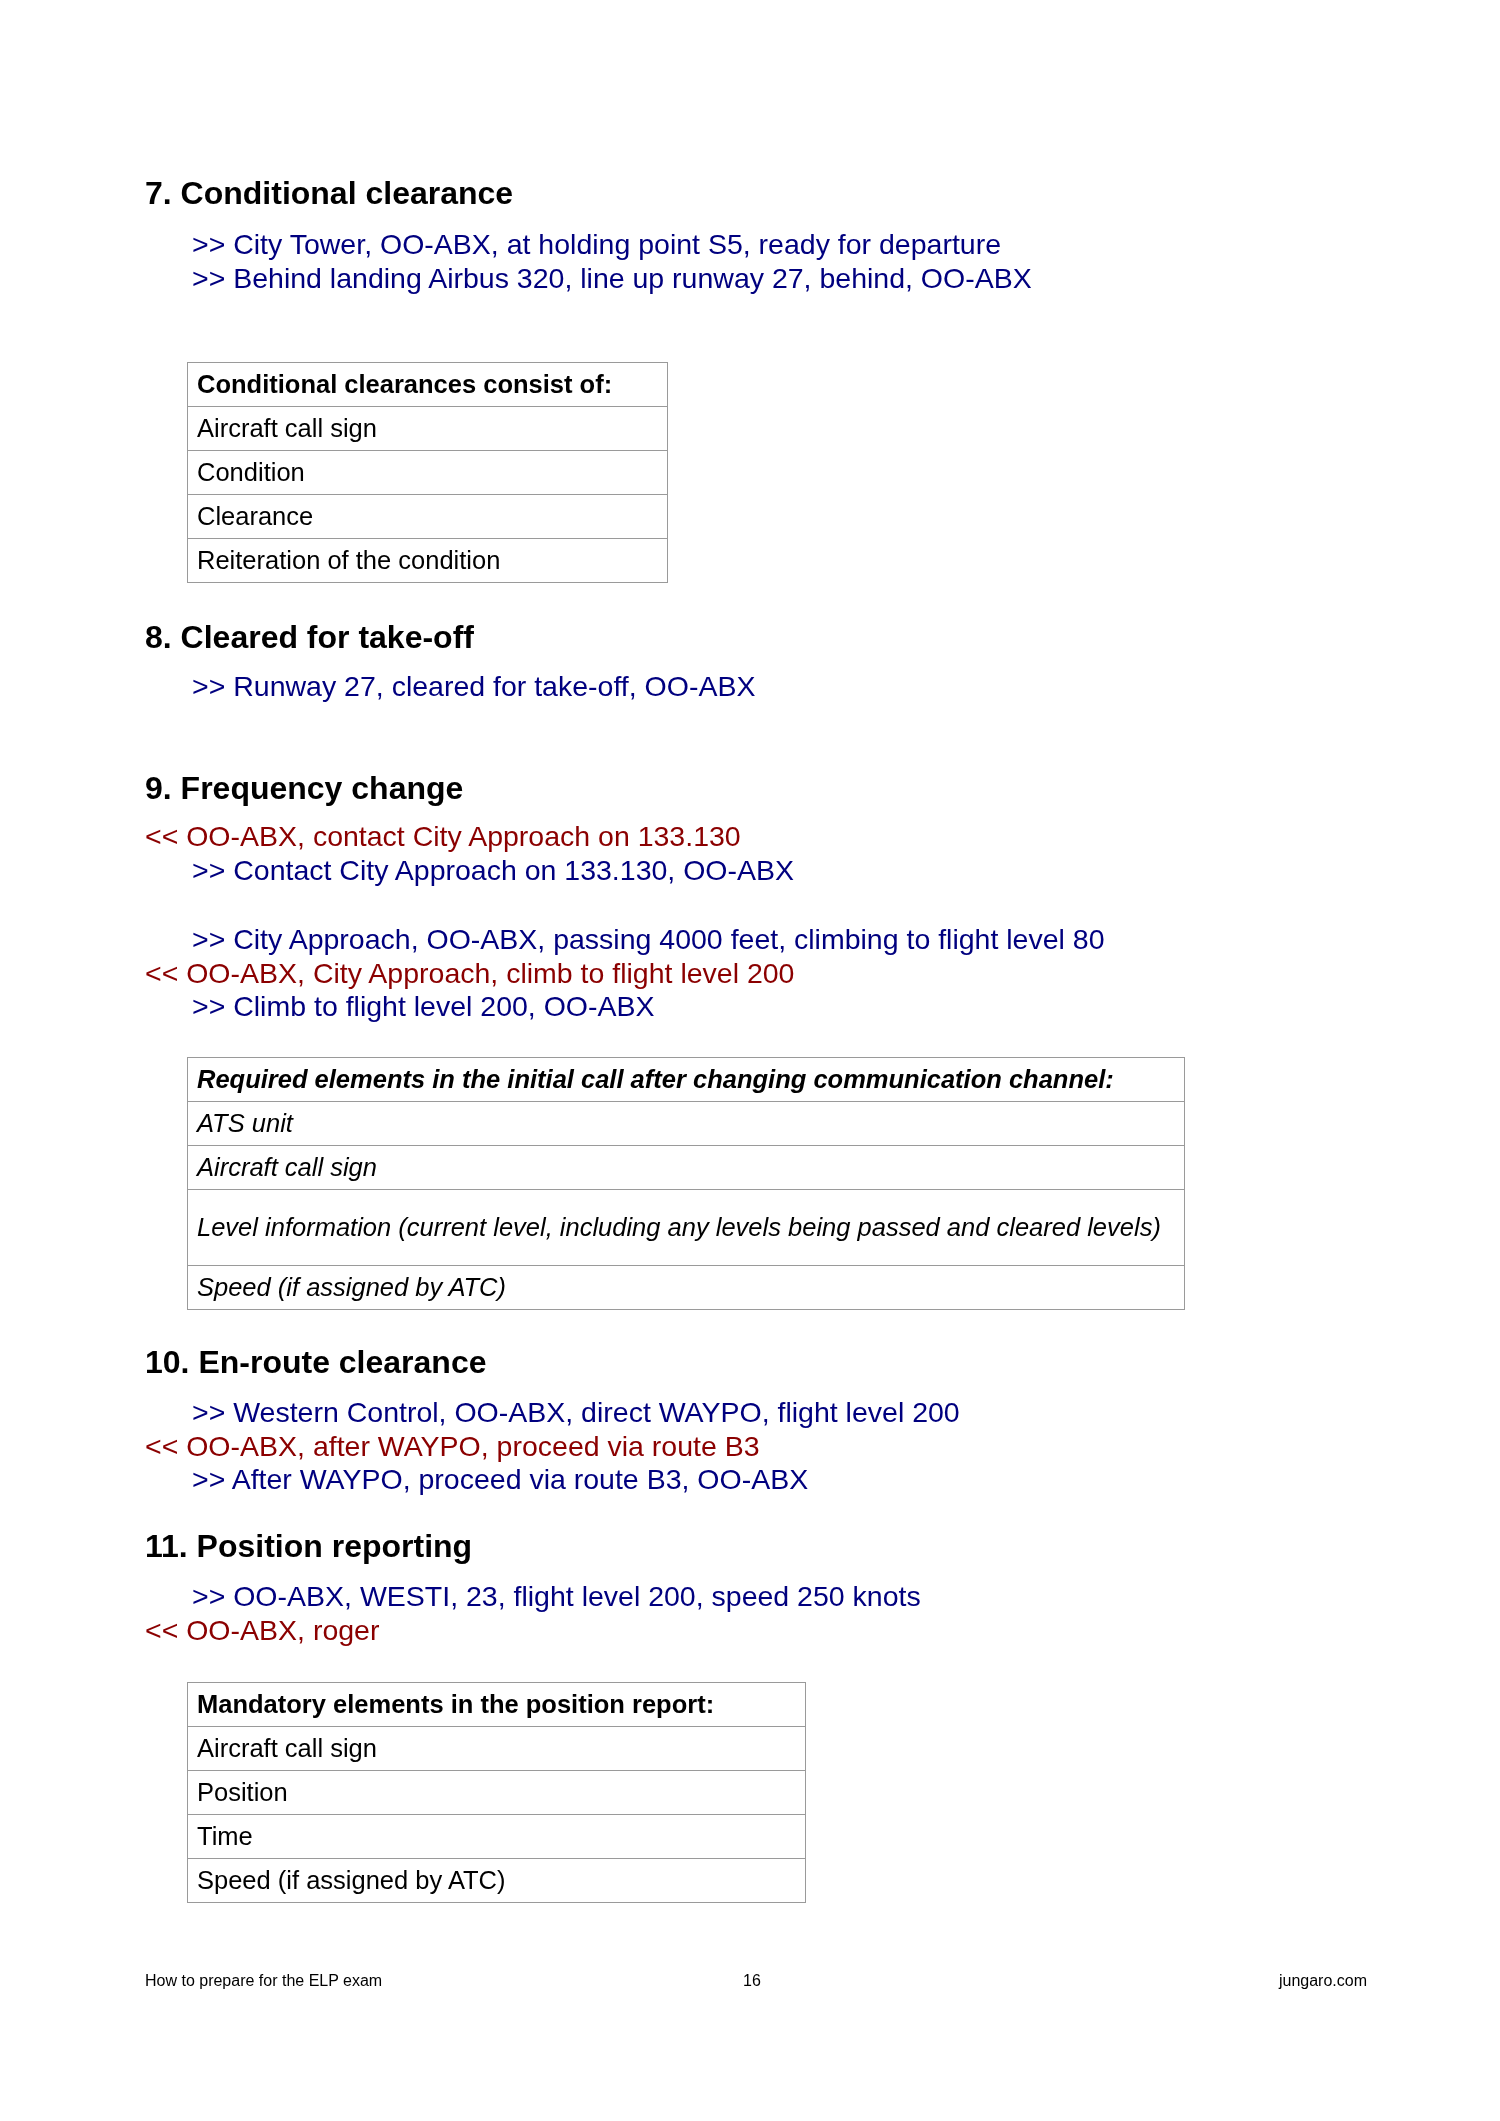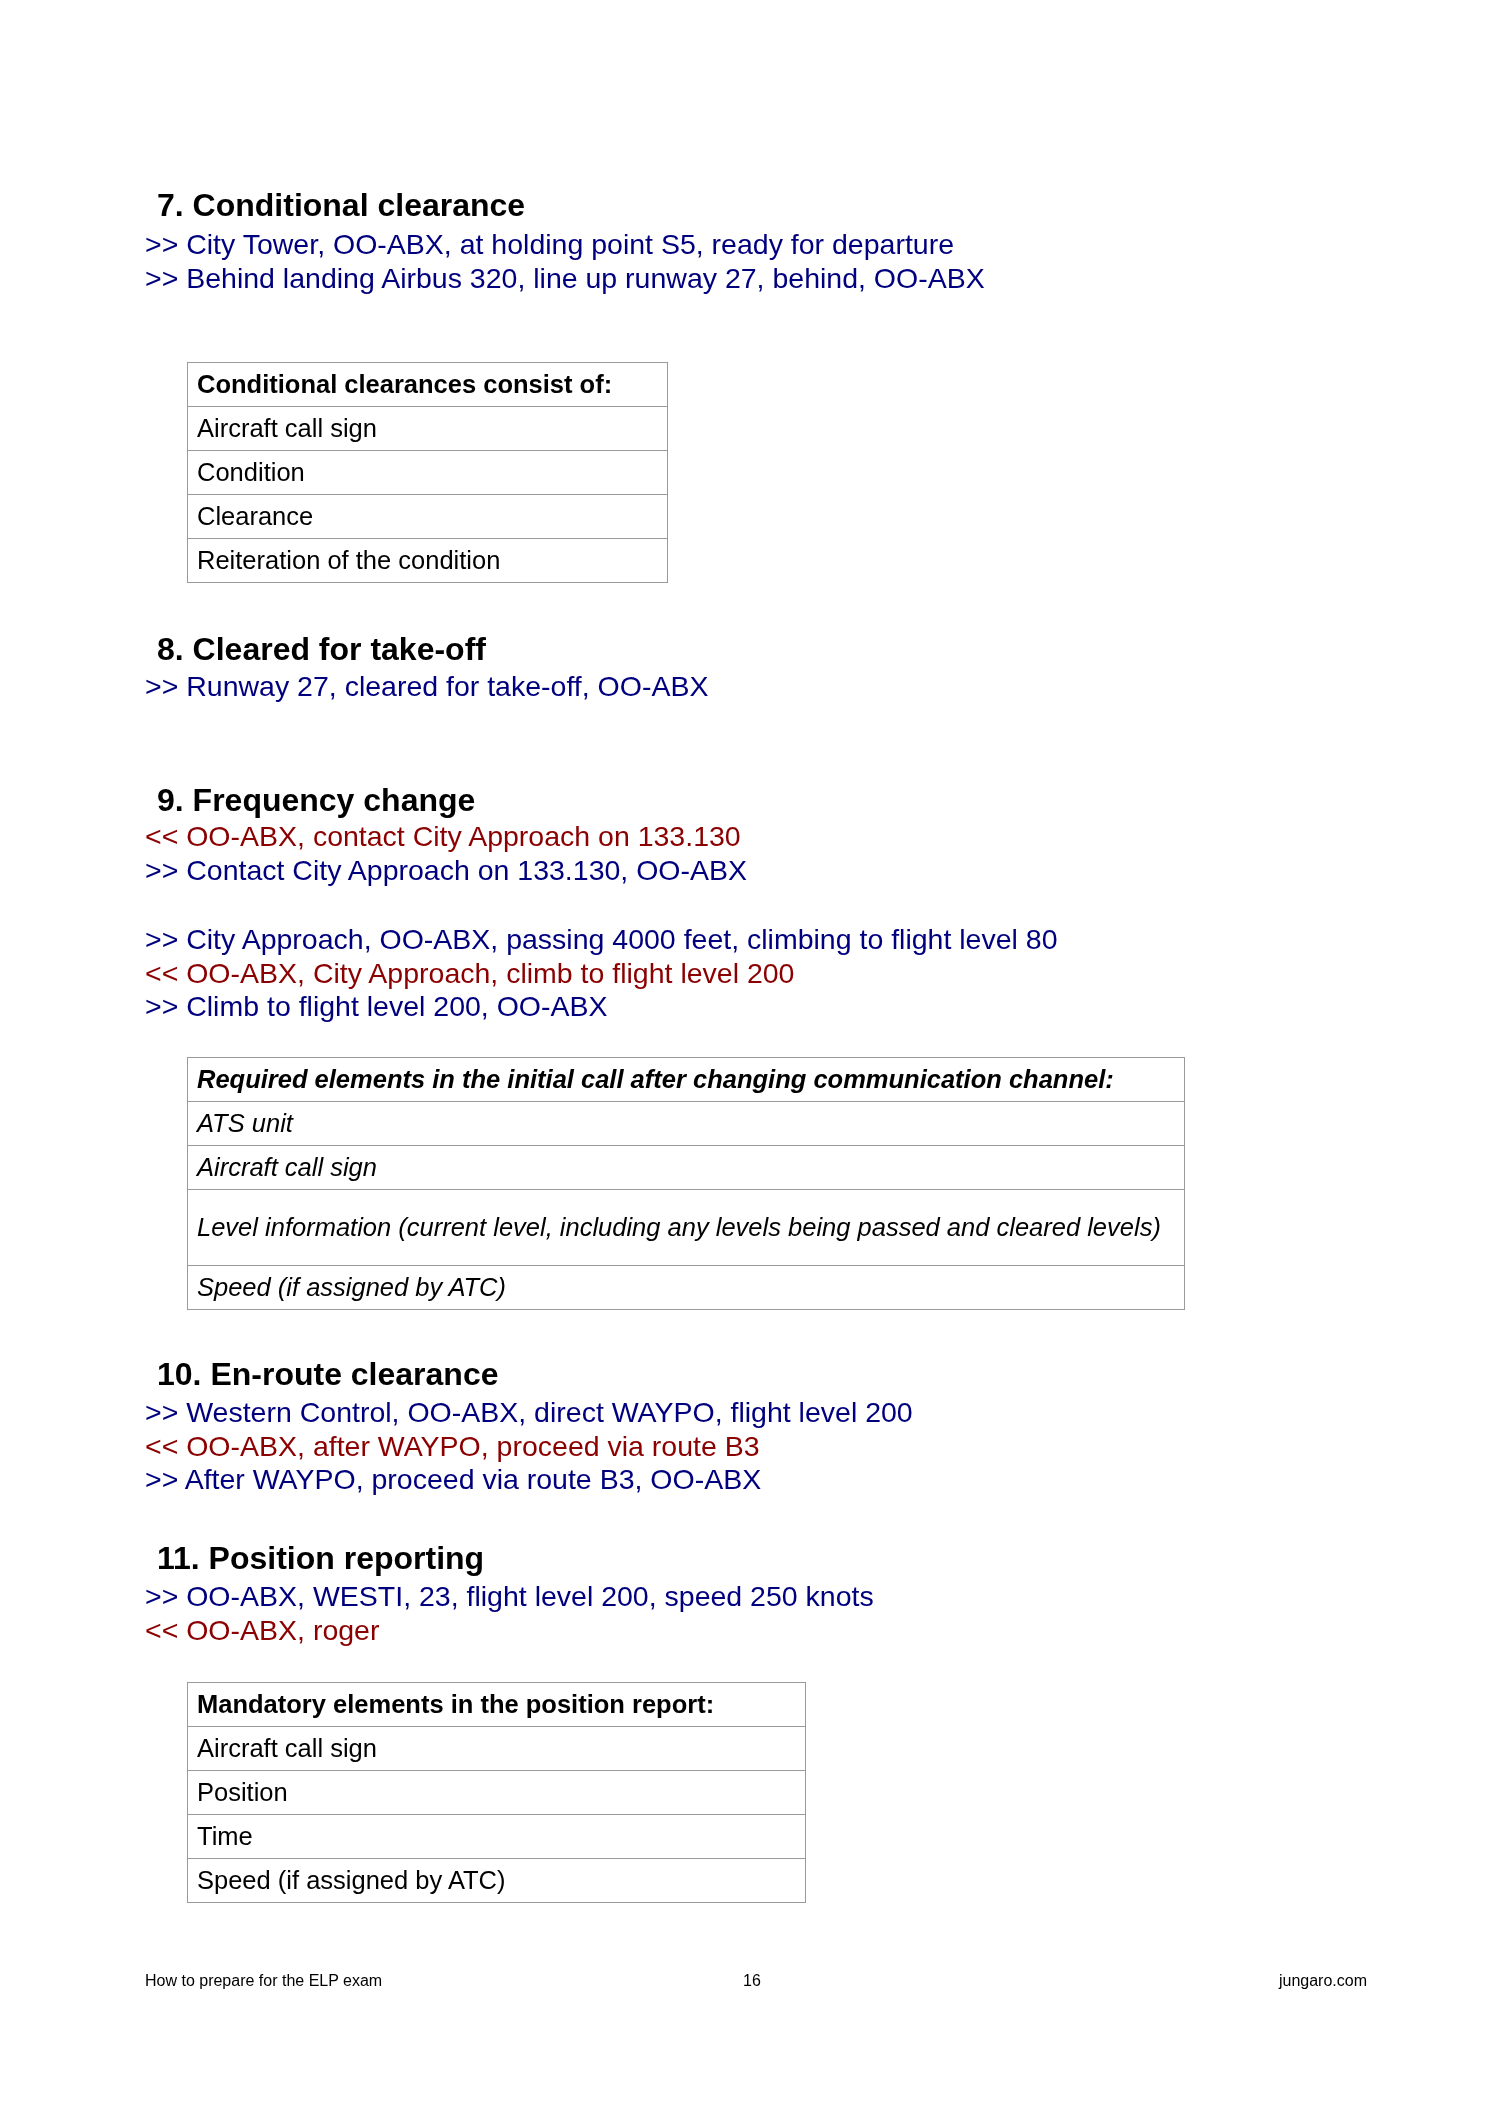--- a/index.html
+++ b/index.html
@@ -1,22 +1,22 @@
 <!DOCTYPE html>
 <html><head>
 <meta charset="utf-8">
 <style>
   html, body { margin: 0; padding: 0; background: #ffffff; }
   body { width: 1500px; height: 2121px; position: relative; overflow: hidden;
          font-family: "Liberation Sans", sans-serif; color: #000; }
   .page { position: absolute; left: 0; top: 0; width: 1500px; height: 2121px; }
-  .h { position: absolute; left: 145px; margin: 12px; font-weight: bold; font-size: 32px; line-height: 38px; color: #000; white-space: nowrap; }
+  .h { position: absolute; left: 145px; margin: 0; font-weight: bold; font-size: 32px; line-height: 38px; color: #000; white-space: nowrap; }
   .dlg { position: absolute; left: 145px; font-size: 28.5px; line-height: 33.5px; white-space: nowrap; }
   .dlg .ln { display: block; }
-  .pilot { color: #00007f; }
+  .pilot { color: #00007f; margin-left: 47px; }
   .atc { color: #8b0000; }
   table.box { position: absolute; left: 187px; border-collapse: collapse; font-size: 25.5px; }
   table.box td { border: 1.5px solid #9a9a9a; padding: 0 9px; height: 43px; line-height: 31px; vertical-align: middle; }
   table.box tr.head td { font-weight: bold; }
   table.box td.tall { height: 75px; }
   .footer { position: absolute; top: 1966px; font-size: 16px; line-height: 30px; white-space: nowrap; color: #000; }
 </style>
 </head>
 <body>
 

